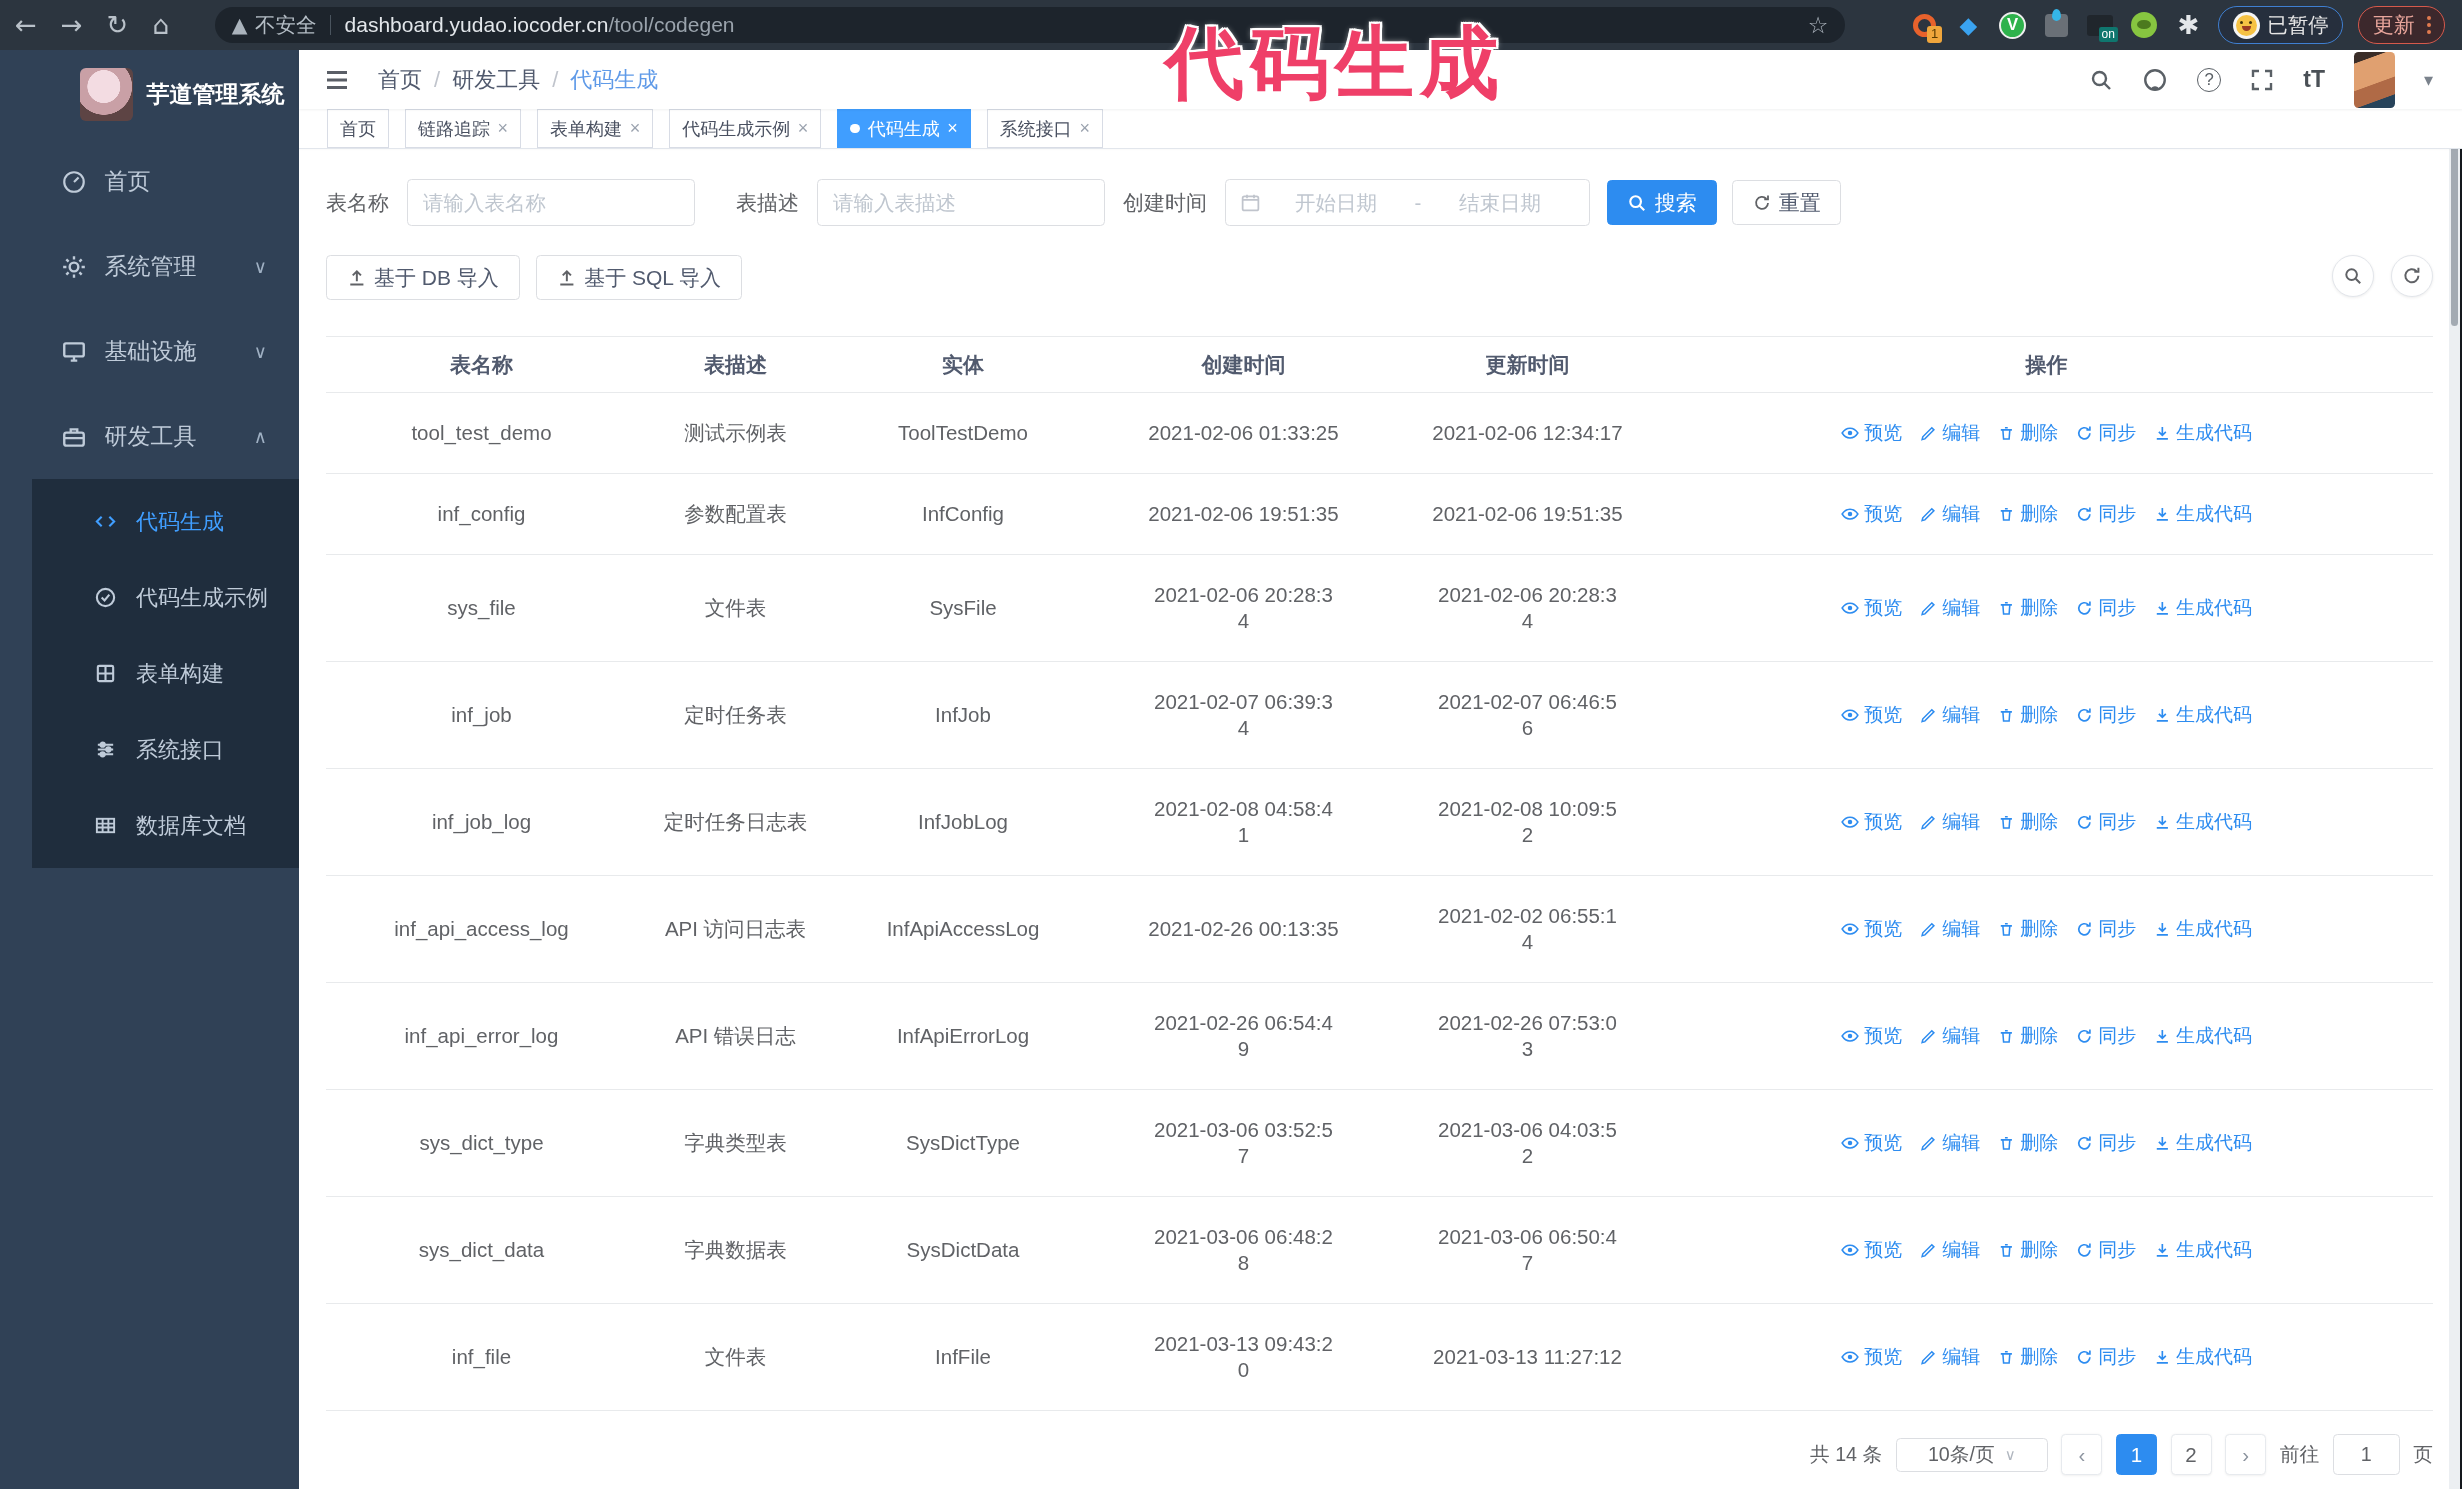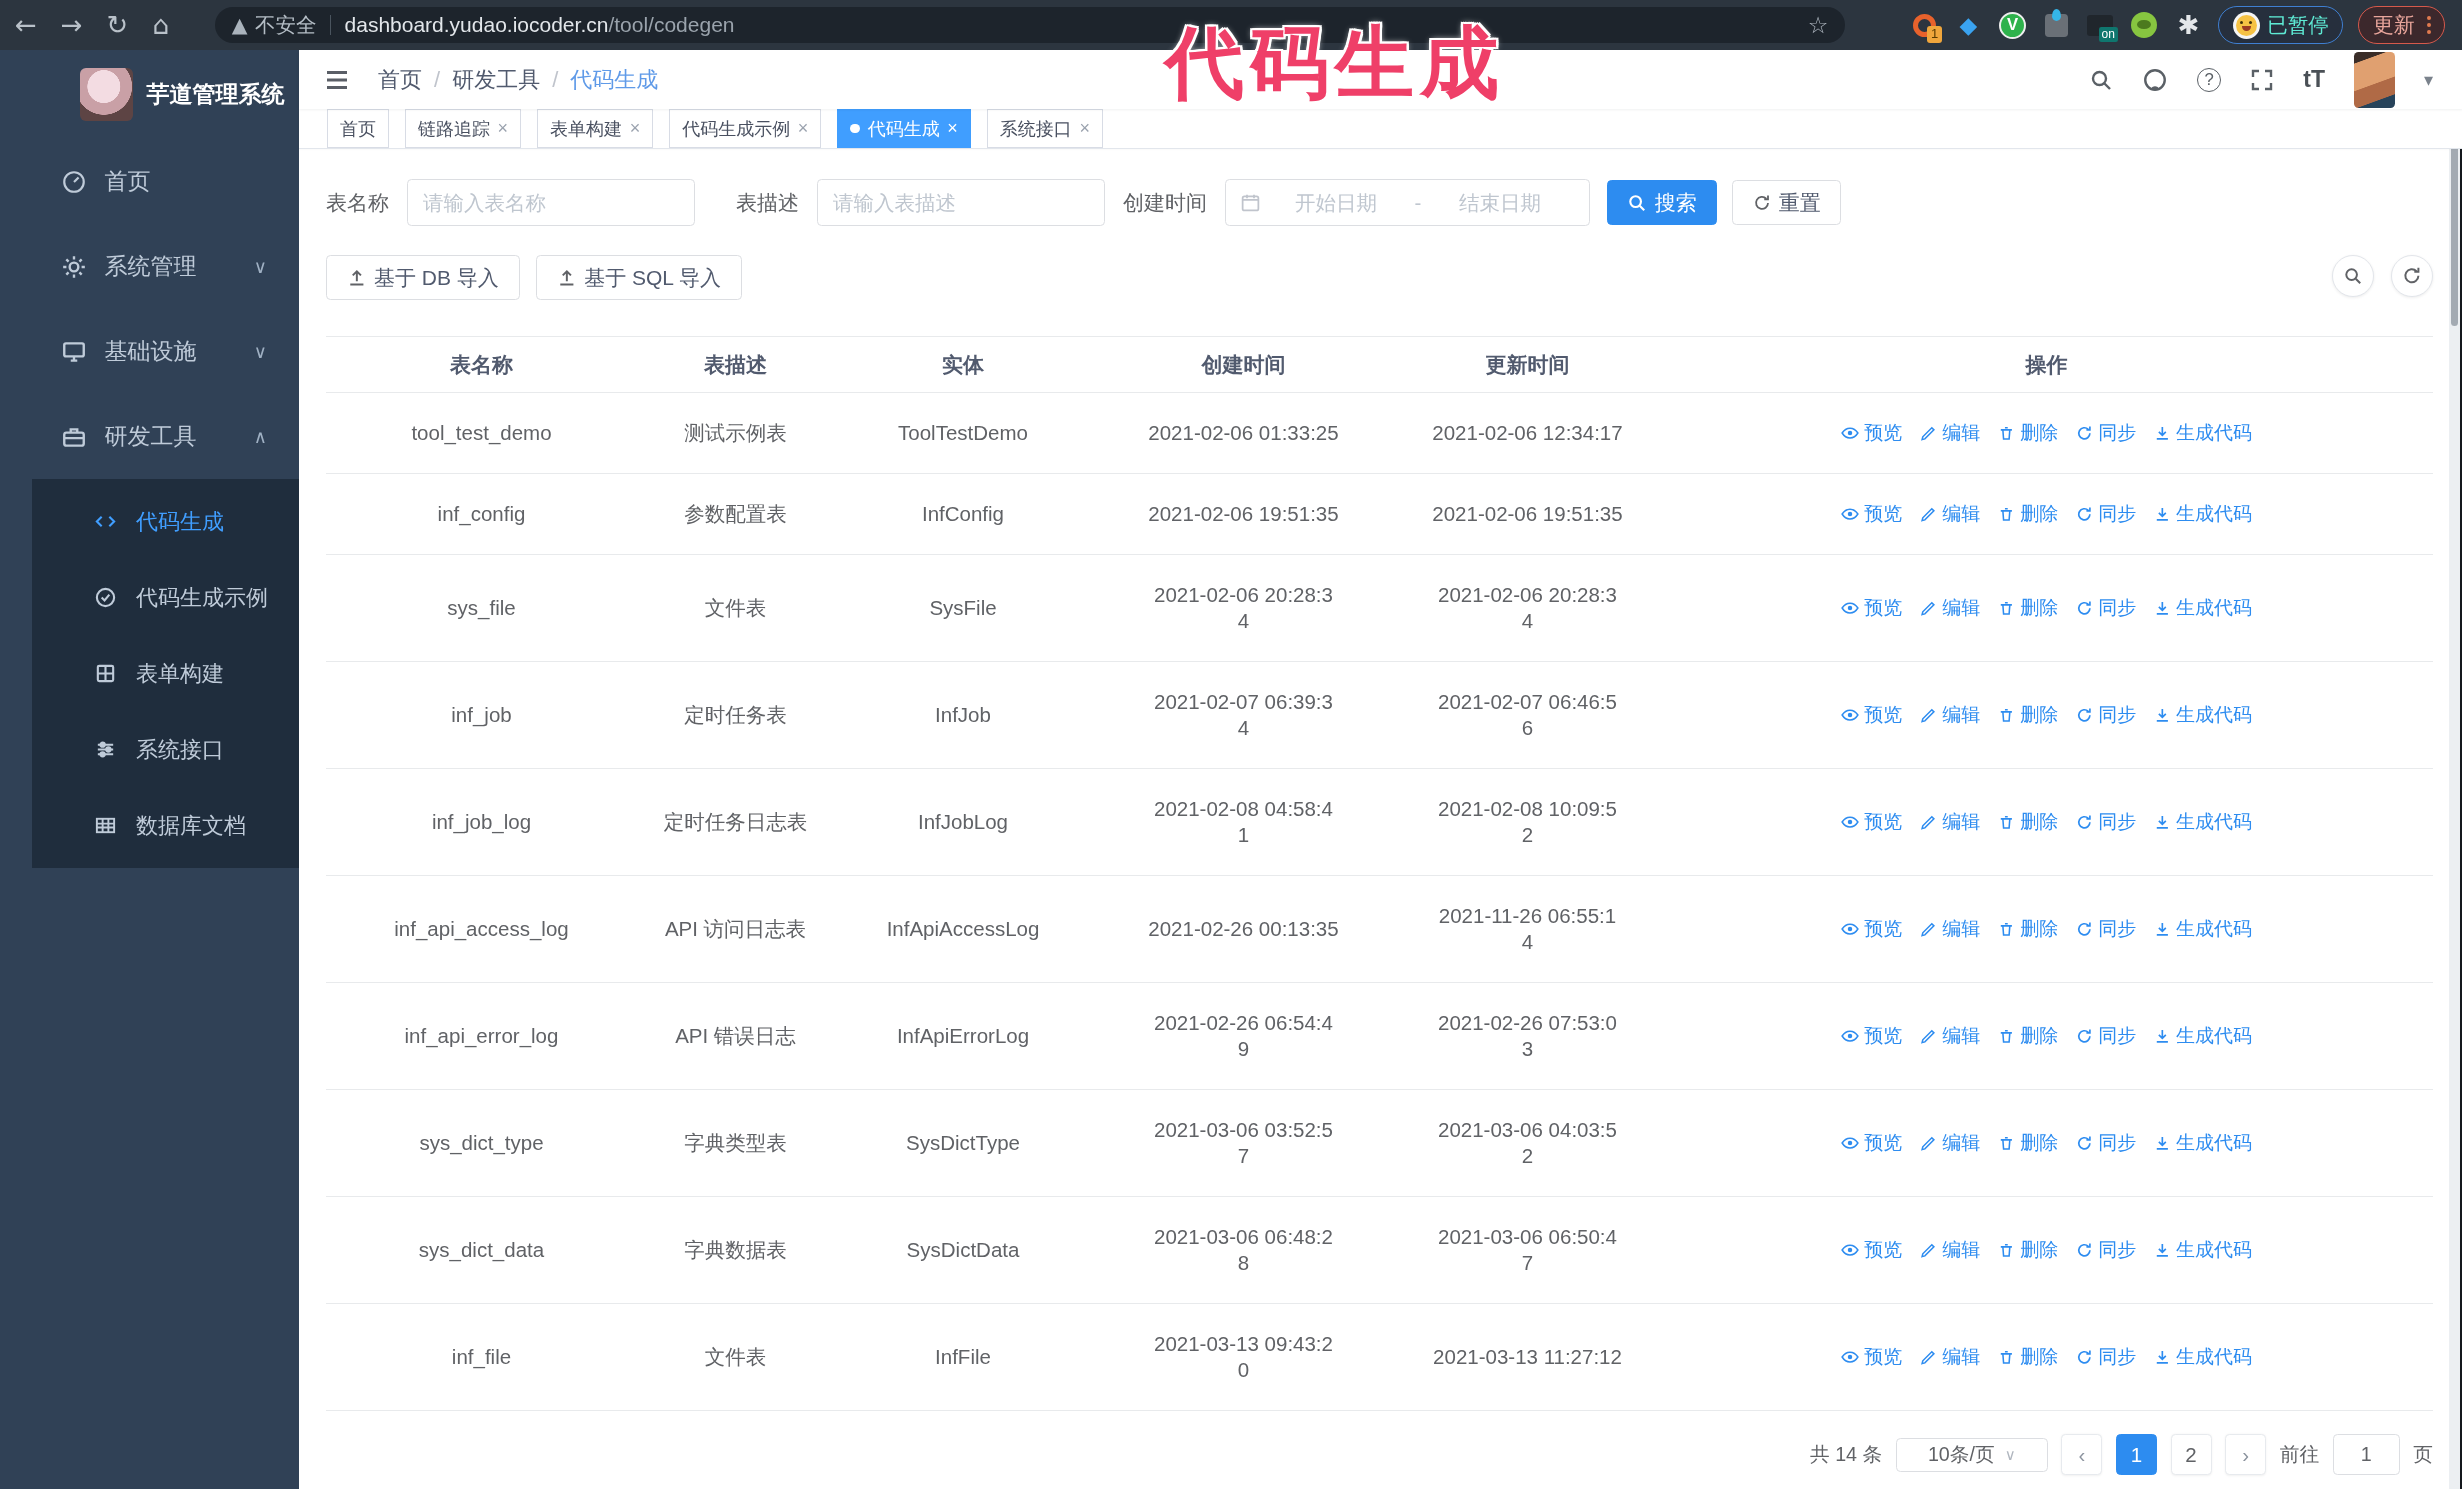--- a/index.html
+++ b/index.html
@@ -38,21 +38,21 @@
     background:#4c7a1e; border-radius:50%; }
   .ext-puzzle { color:#e4e7ea; font-size:26px; font-family:"DejaVu Sans",sans-serif; }
   .pill { height:38px; border-radius:19px; display:flex; align-items:center; padding:0 13.6px; gap:7.6px; }
   .paused { background:#262f3d; border:1.5px solid #3f7fd1; }
   .face { width:27px; height:27px; background:#f5f5f5; border-radius:50%; display:flex; align-items:center; justify-content:center;}
   .face i { width:21px; height:21px; background:#f6c244; border-radius:50%; position:relative; display:block;}
   .face i::before { content:""; position:absolute; left:4.5px; top:6px; width:3px; height:3px; background:#40310a;
     border-radius:50%; box-shadow:9px 0 0 #40310a; }
   .face i::after { content:""; position:absolute; left:6px; top:11.4px; width:9px; height:5.3px;
     background:#9c3b23; border-radius:0 0 7.6px 7.6px; }
-  .paused-label { color:#5eead4; font-size:20.5px; }
+  .paused-label { color:#e5e5e5; font-size:20.5px; }
   .update { background:#3c282c; border:1.5px solid #d6594b; }
   .update-label { color:#e9a59b; font-size:21px; }
   .kebab { display:flex; flex-direction:column; gap:3px; margin-left:4.5px; }
   .kebab i { width:3.8px; height:3.8px; background:#e07a4f; border-radius:50%; }
 
   
   .app { display:flex; width:2462px; height:1440px; }
 
   
   .sidebar { width:299px; background:#304156; color:#bfcbd9; flex:none;padding-left:32px; }
@@ -677,21 +677,21 @@
         </span>
       </span>
     </td>
   </tr>
 
   <tr>
     <td class="c-name">inf_api_access_log</td>
     <td class="c-desc">API 访问日志表</td>
     <td class="c-entity">InfApiAccessLog</td>
     <td class="c-created">2021-02-26 00:13:35</td>
-    <td class="c-updated">2021-11-26 06:55:1
+    <td class="c-updated">2021-02-02 06:55:1
 4</td>
     <td>
       <span class="ops">
         <span class="act">
           <svg class="svgic" width="18" height="18" viewBox="0 0 24 24">
                       <path d="M1.5 12S5.5 5.5 12 5.5 22.5 12 22.5 12 18.5 18.5 12 18.5 1.5 12 1.5 12z" fill="none" stroke="currentColor" stroke-width="2"></path>
                       <circle cx="12" cy="12" r="3" fill="currentColor"></circle>
                     </svg>
           <span class="a-label">预览</span>
         </span>

